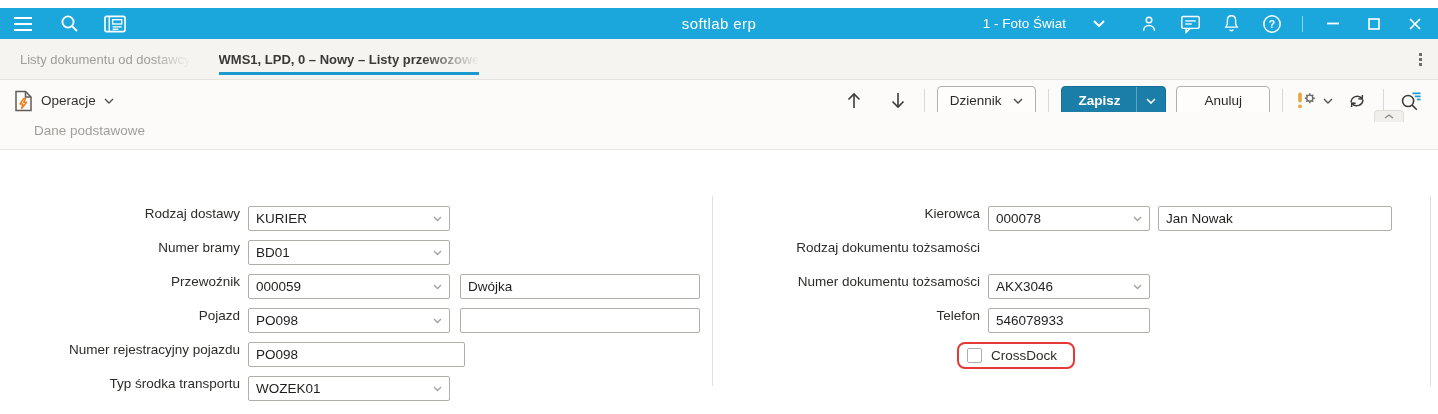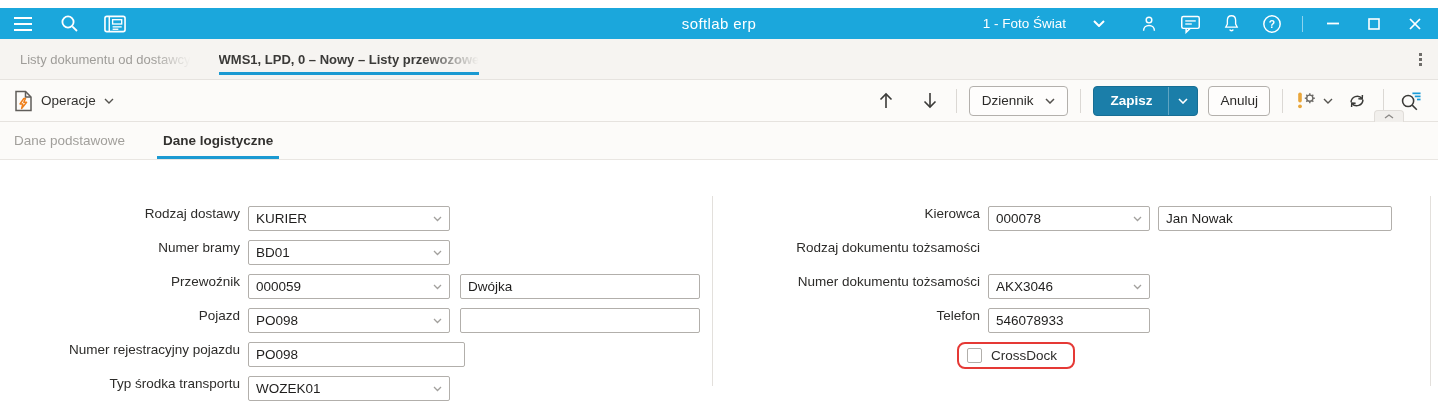--- a/index.html
+++ b/index.html
@@ -40,36 +40,36 @@
              background:#fcfbf9; border-bottom:1px solid #e6e3df;
              display:flex; align-items:center; padding:0 14px; }
   .operations { display:flex; align-items:center; gap:8px; cursor:pointer; }
   .operations .op-lbl { font-size:13.5px; color:#333230; }
   .tool-right { margin-left:auto; display:flex; align-items:center;text-align:right; }
   .icon-btn { display:flex; align-items:center; justify-content:center; width:28px; height:28px; cursor:pointer; }
   .t-sep { width:1px; height:24px; background:#dbd8d4; margin:0 12px; }
   .btn { height:30px; border:1px solid #b3b0ac; border-radius:4px; background:#fefdfc;
          display:flex; align-items:center; font-size:13.5px; color:#2b2a28; cursor:pointer; }
   .btn-journal { padding:0 12px; gap:12px; }
-  .btn-cancel { padding:0 11px; margin-left:10px; justify-content:center; }
+  .btn-cancel { padding:0 27px; margin-left:10px; justify-content:center; }
   .btn-save { height:30px; border-radius:4px; background:#1B7EA9; display:flex;
               align-items:stretch; color:#fff; cursor:pointer; border:1px solid #176e94; }
   .btn-save .save-lbl { display:flex; align-items:center; padding:0 16px; font-size:13.5px; font-weight:bold; }
   .btn-save .save-split { width:1px; background:rgba(255,255,255,.3); }
   .btn-save .save-chev { display:flex; align-items:center; padding:0 9px; }
   .warn-group { display:flex; align-items:center; gap:6px; cursor:pointer; }
   .collapse-pill { position:absolute; left:1374px; top:102px; width:30px; height:12px;
                    background:#f1efec; border:1px solid #e0ddd9; border-bottom:none;
                    border-radius:4px 4px 0 0; display:flex; align-items:center;
                    justify-content:center; cursor:pointer; z-index:3; }
 
   
-  .subtabs { position:absolute; left:0; top:114px; width:1438px; height:38px;
+  .subtabs { position:absolute; left:0; top:104px; width:1438px; height:38px;
              background:#fcfbf9; border-bottom:1px solid #e9e6e2;
-             display:flex; align-items:center; padding-left:8px; gap:26px; }
+             display:flex; align-items:center; padding-left:28px; gap:26px; }
   .subtab { position:relative; height:100%; display:flex; align-items:center;
             padding:0 6px; font-size:13.5px; cursor:pointer; }
   .subtab.inactive { color:#a19f9b; }
   .subtab.active { color:#333230; font-weight:bold; }
   .subtab.active::after { content:""; position:absolute; left:0; right:0; bottom:0;
                           height:3px; background:#1B9AD2; }
 
   
   .form { position:absolute; left:0; top:152px; width:1438px; height:262px; background:#fff; }
   .vdiv { position:absolute; width:1px; background:#e3e0dc; top:36px; height:190px; }
@@ -311,23 +311,20 @@
   <div class="collapse-pill">
     <svg width="10" height="5" viewBox="0 0 10 5">
         <polyline points="1,4 5,1 9,4" fill="none" stroke="#8b8986" stroke-width="1.4"></polyline>
       </svg>
   </div>
 
   <div class="subtabs">
     <div class="subtab inactive">
       <span>Dane podstawowe</span>
     </div>
-    <div class="subtab active">
-      <span>Dane logistyczne</span>
-    </div>
   </div>
 
   <div class="form">
     <div class="vdiv mid"></div>
     <div class="vdiv right"></div>
 
     <div class="col col-left">
       <div class="frow">
         <span class="flabel">Rodzaj dostawy</span>
         <div class="combo">

